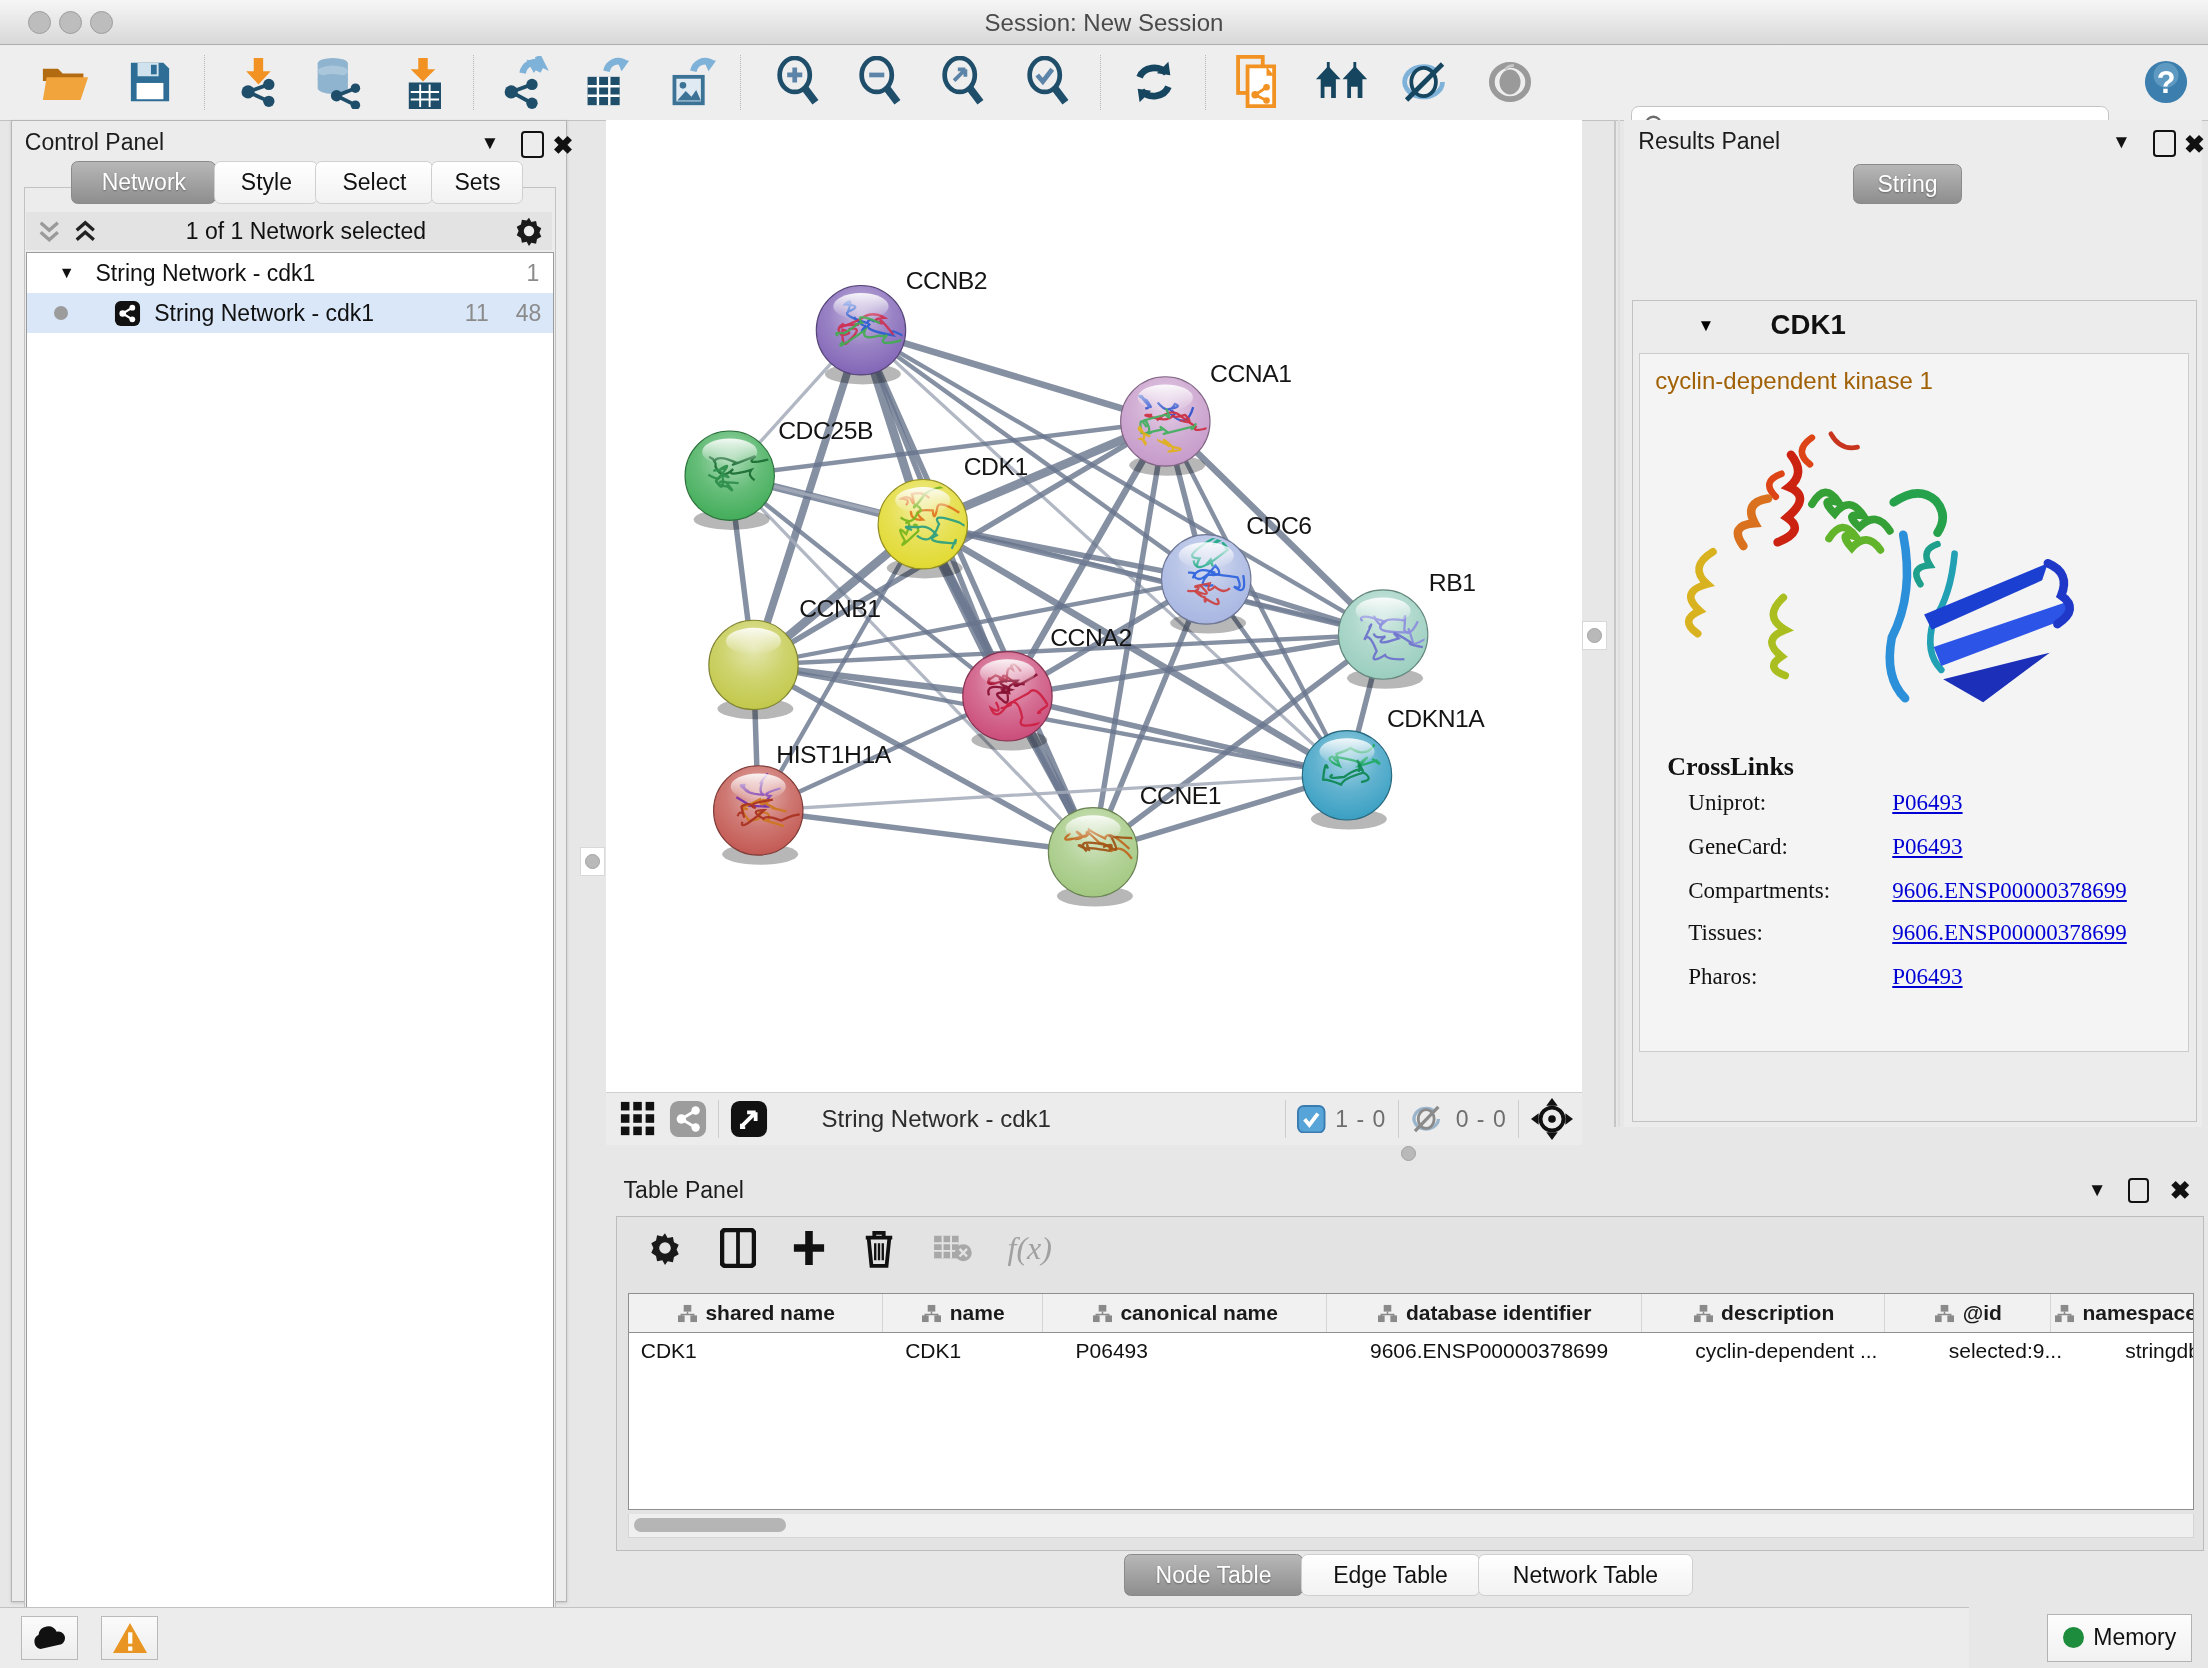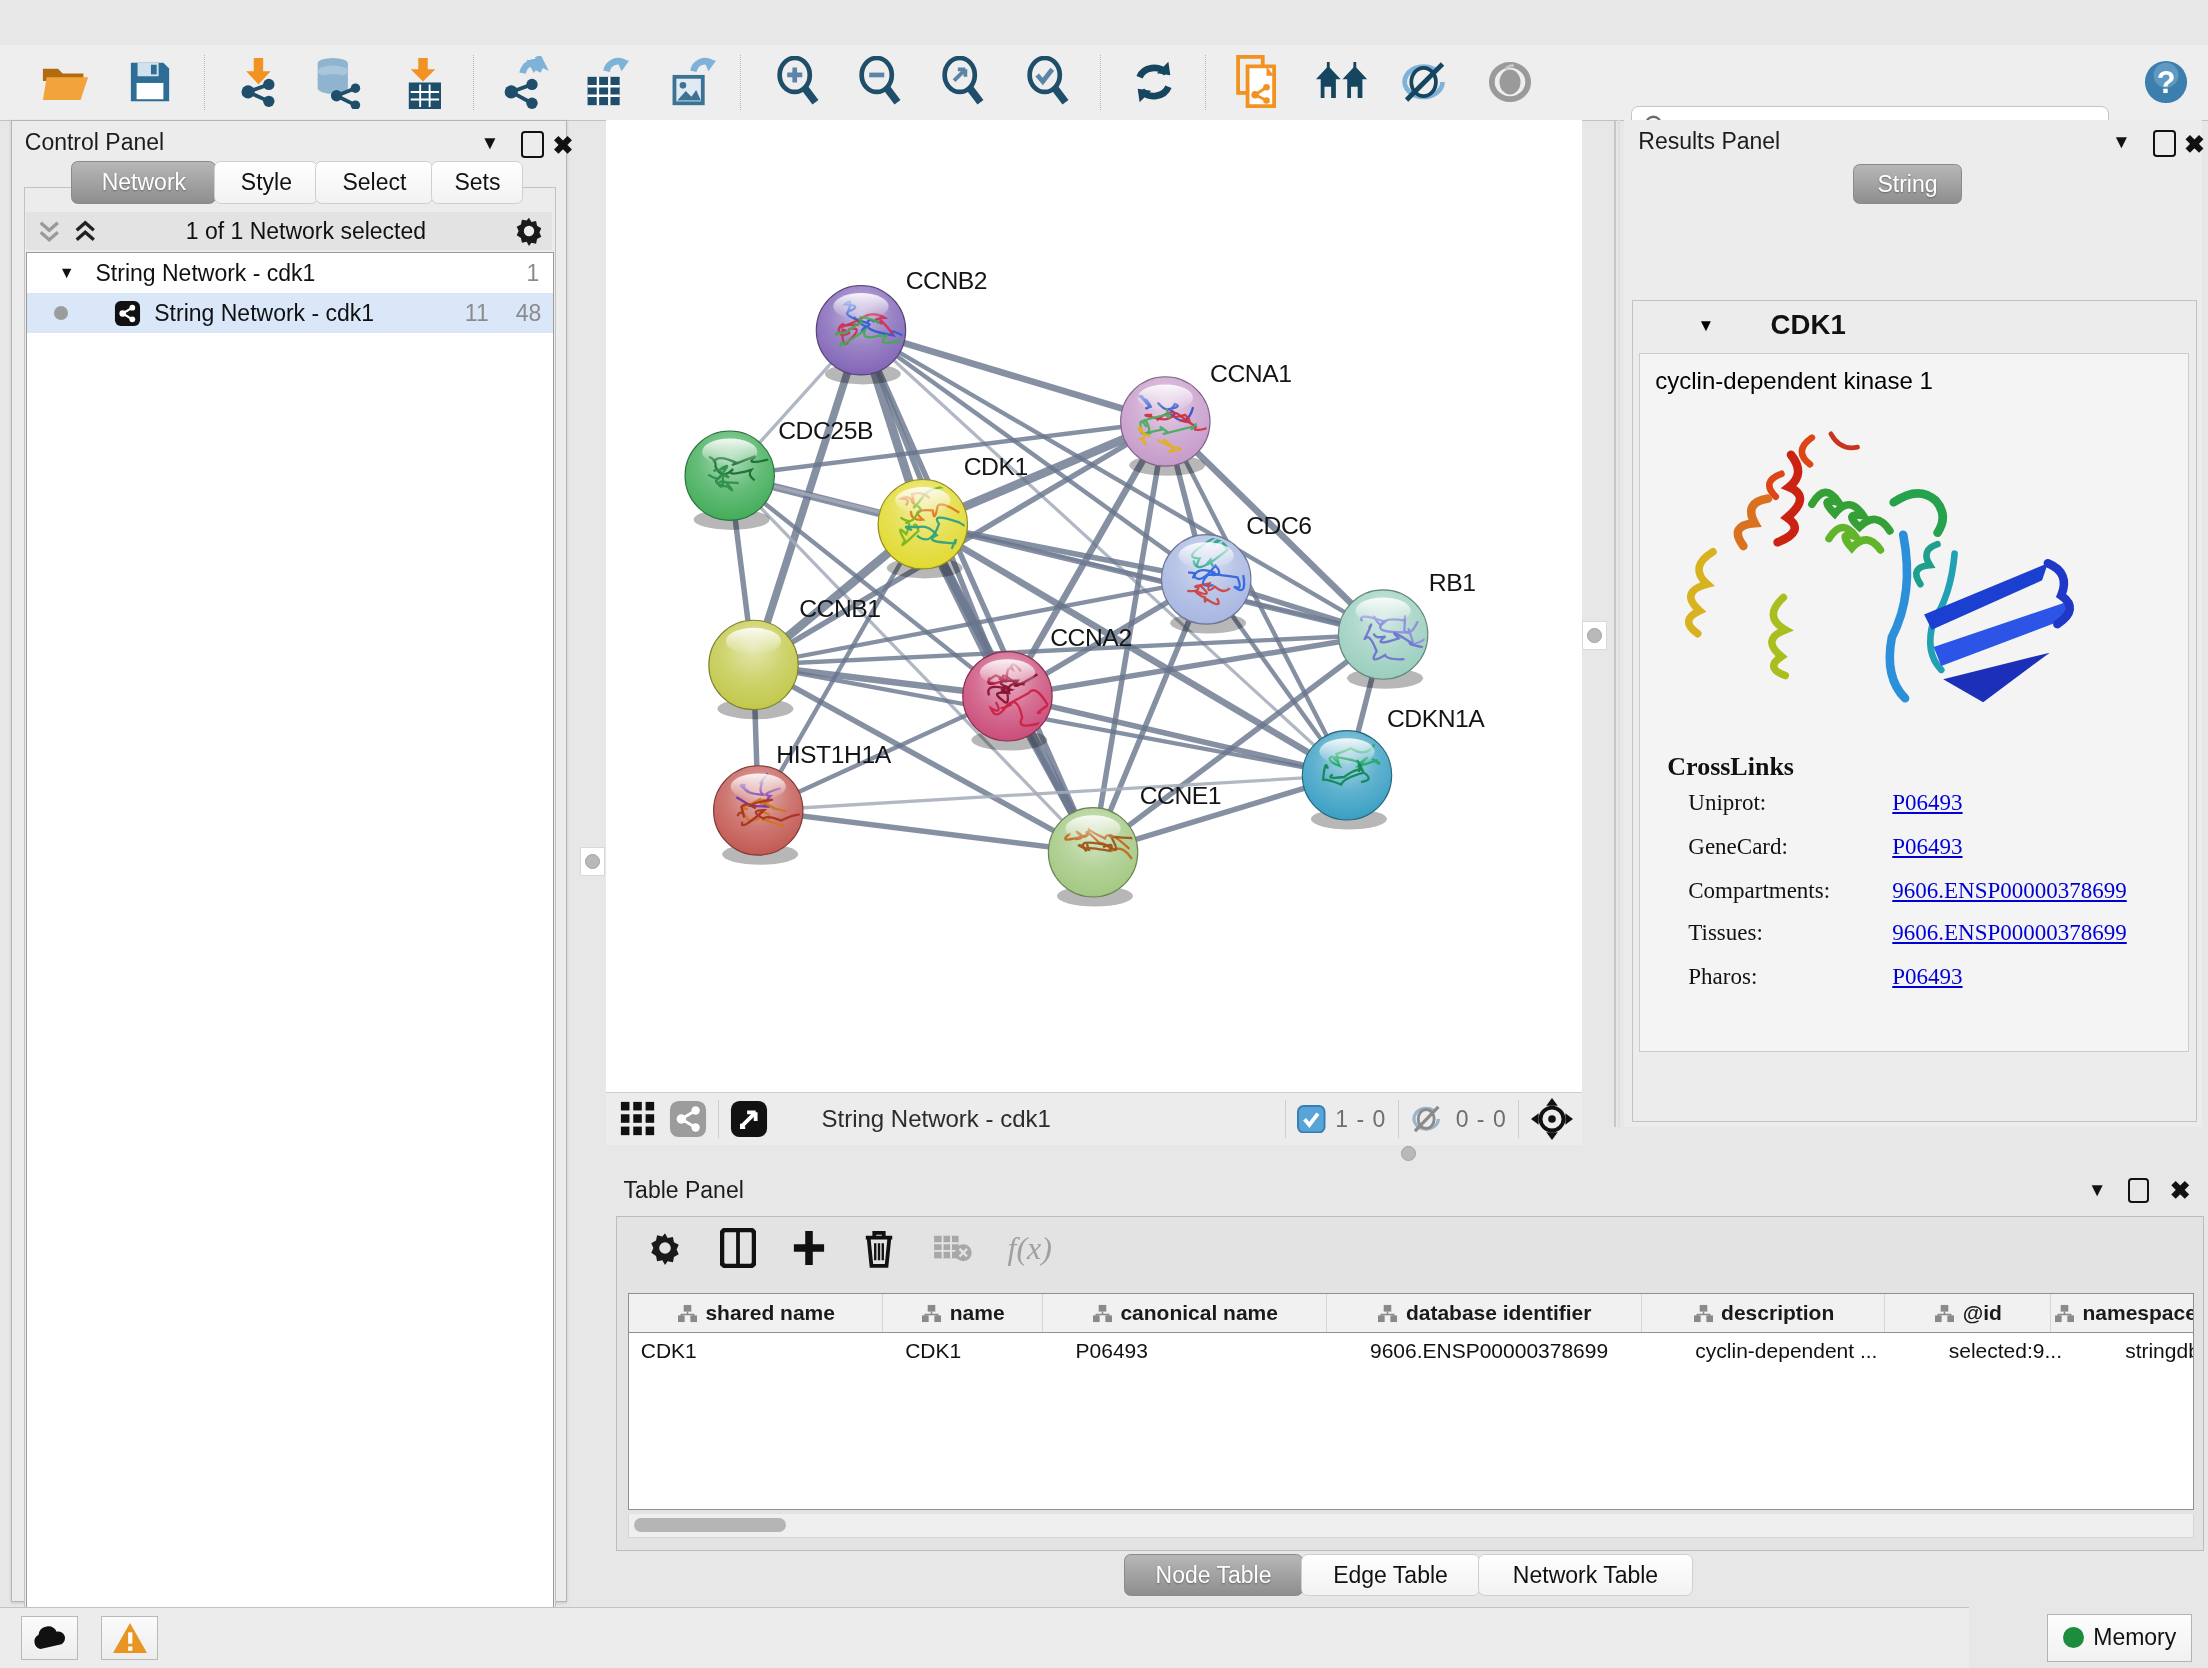--- a/index.html
+++ b/index.html
@@ -64,20 +64,26 @@
   #membtn{left:2047px;top:5.7px;width:143px;height:46px;background:linear-gradient(#fdfdfd,#f1f1f1);border:1.9px solid #b3b3b3;display:flex;align-items:center;justify-content:center;gap:9.5px;font-size:23px;color:#111;}
   .greendot{width:21px;height:21px;border-radius:50%;background:#1d8c3c;}
   svg{display:block;}
   text{font-family:"Liberation Sans",sans-serif;}
 </style>
 </head>
 <body>
 
 <div id="app">
 
+  <div class="abs" id="titlebar">
+    <div class="abs tlight" style="left:27.6px"></div>
+    <div class="abs tlight" style="left:59px"></div>
+    <div class="abs tlight" style="left:90px"></div>
+    <div class="abs" id="wintitle">Session: New Session</div>
+  </div>
 
   <div class="abs" id="toolbar">
     <div class="abs tbtn" style="left:38px">
       <svg width="49" height="42" viewBox="0 0 52 44">
           <path d="M2 8 h16 l5 5 h22 v8 H2z" fill="#b36b12"></path>
           <path d="M6 17 h44 l-8 24 H2z" fill="#f2a43c"></path>
         </svg>
     </div>
     <div class="abs tbtn" style="left:122px">
       <svg width="44" height="44" viewBox="0 0 46 46">
@@ -682,21 +688,21 @@
     <div class="abs pwin-ic" style="left:560px;top:9.5px;font-weight:bold;font-size:25px">✖</div>
 
     <div class="abs tab sel" style="left:229px;top:44px;width:107px;height:38px">String</div>
 
 
     <div class="abs" id="r-cdkbox">
       <span class="abs" style="left:65px;top:15px;font-size:17px">▼</span>
       <div class="abs" style="left:138px;top:7.6px;font-size:27.6px;font-weight:bold;color:#111">CDK1</div>
 
       <div class="abs" id="r-cdkcontent">
-        <div class="abs" style="left:15px;top:13.3px;font-size:24px;color:#000000">cyclin-dependent kinase 1</div>
+        <div class="abs" style="left:15px;top:13.3px;font-size:24px;color:#a16207">cyclin-dependent kinase 1</div>
 
         <svg class="abs" style="left:28.5px;top:57px" width="438" height="333" viewBox="0 0 460 350">
           <g fill="none" stroke-linecap="round">
             <path d="M128 46 q16 20 -2 34 q24 10 -2 32 q20 14 -10 26" stroke="#cc2211" stroke-width="9"></path>
             <path d="M150 28 q-20 14 -2 28 M118 66 q-22 8 -6 24" stroke="#dd4416" stroke-width="7"></path>
             <path d="M104 92 q-26 4 -14 26 q-28 2 -12 24" stroke="#d9711f" stroke-width="9"></path>
             <path d="M170 24 q10 18 28 14" stroke="#c8351f" stroke-width="5"></path>
             <path d="M46 148 q-26 16 -6 34 q-30 8 -8 28 q-22 10 -2 24" stroke="#d9b31f" stroke-width="8"></path>
             <path d="M120 196 q-22 20 2 34 q-26 10 -4 28 q-18 12 4 20" stroke="#aabf1f" stroke-width="8"></path>
             <path d="M150 98 q14-24 28 -2 q-22 -6 -4 12 q16 -20 30 2 q-22 -4 -4 12 q18 -18 32 4" stroke="#35a035" stroke-width="8"></path>

